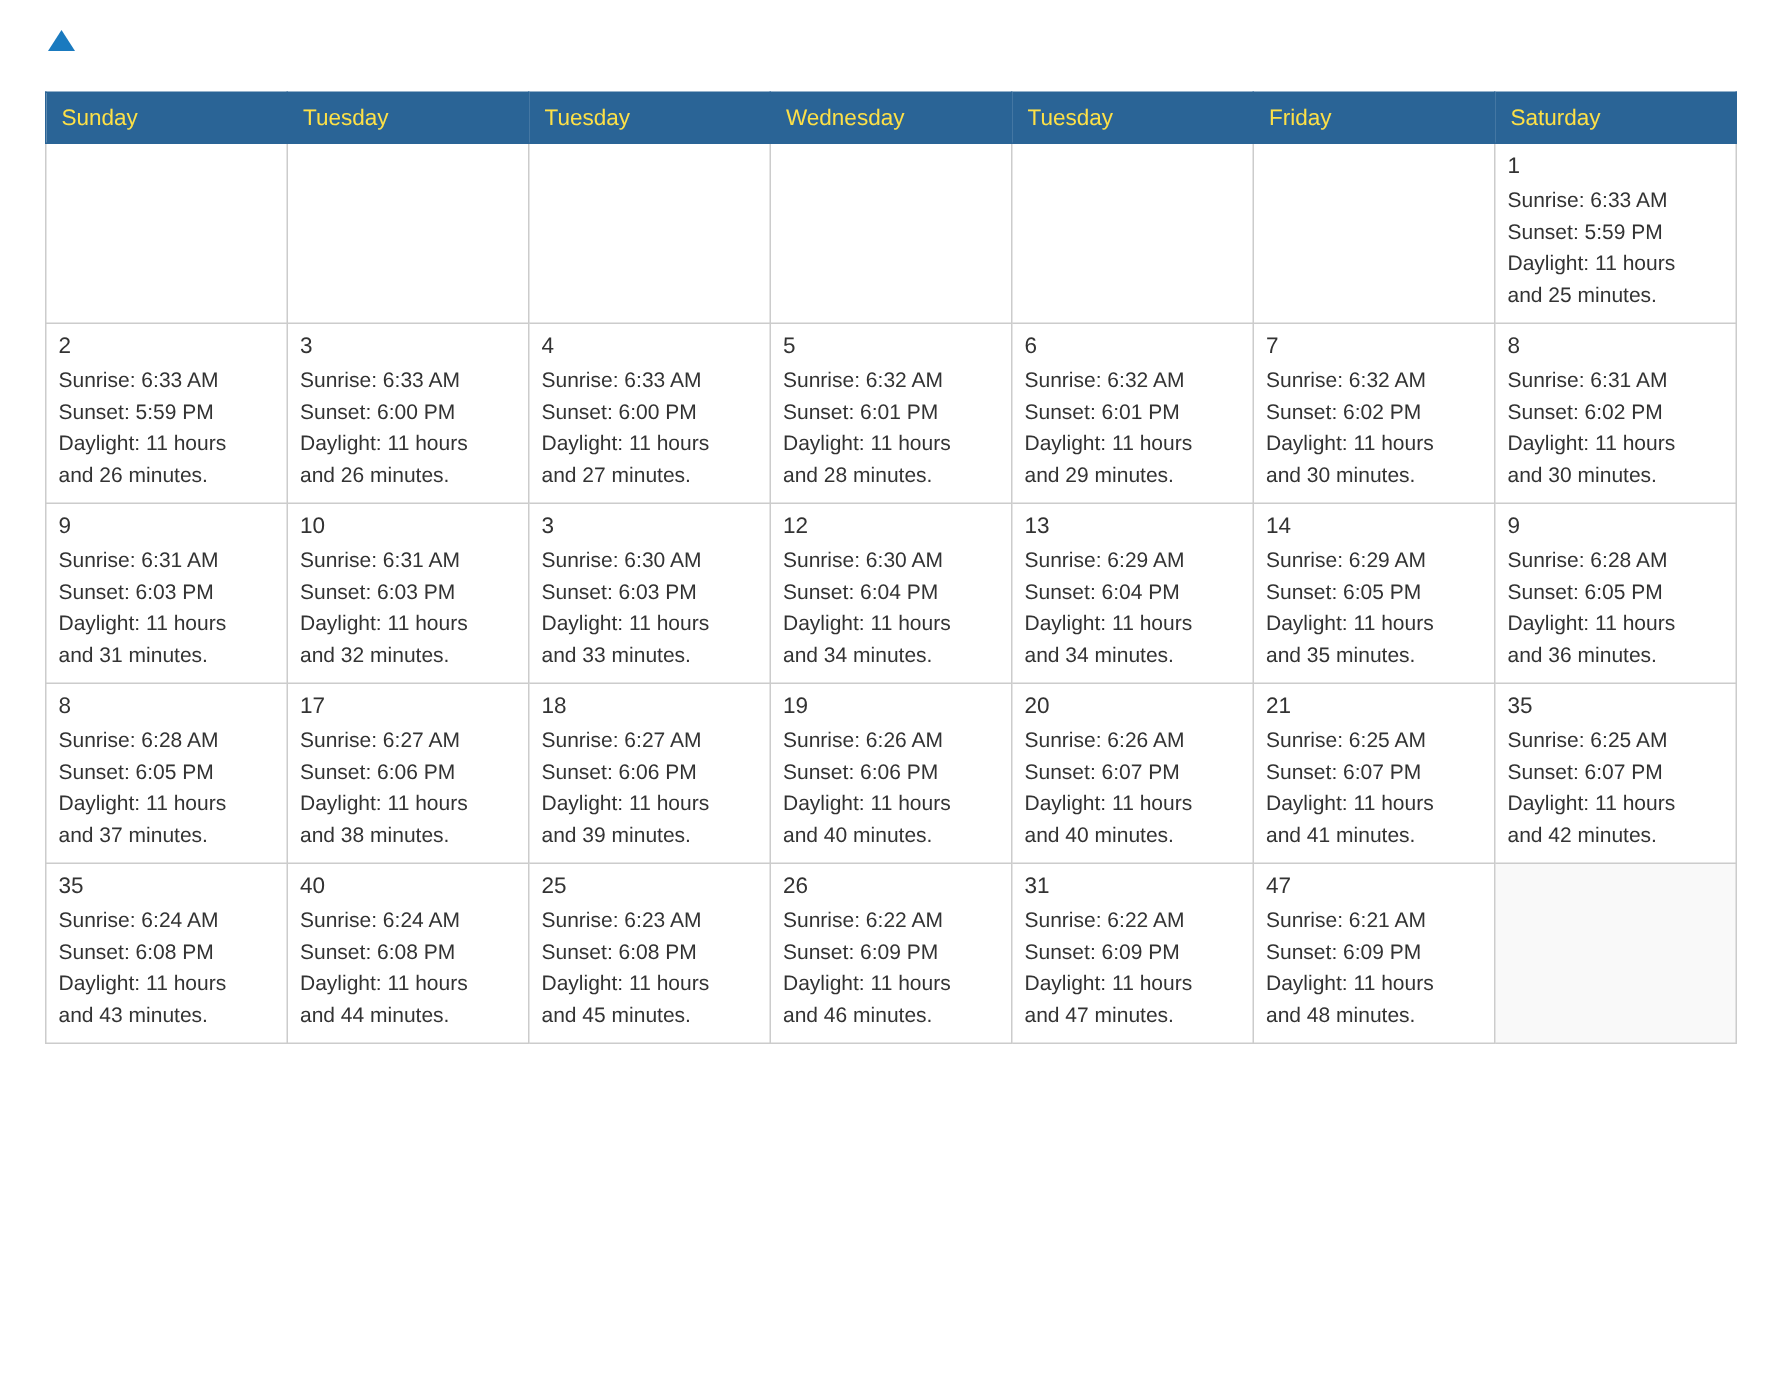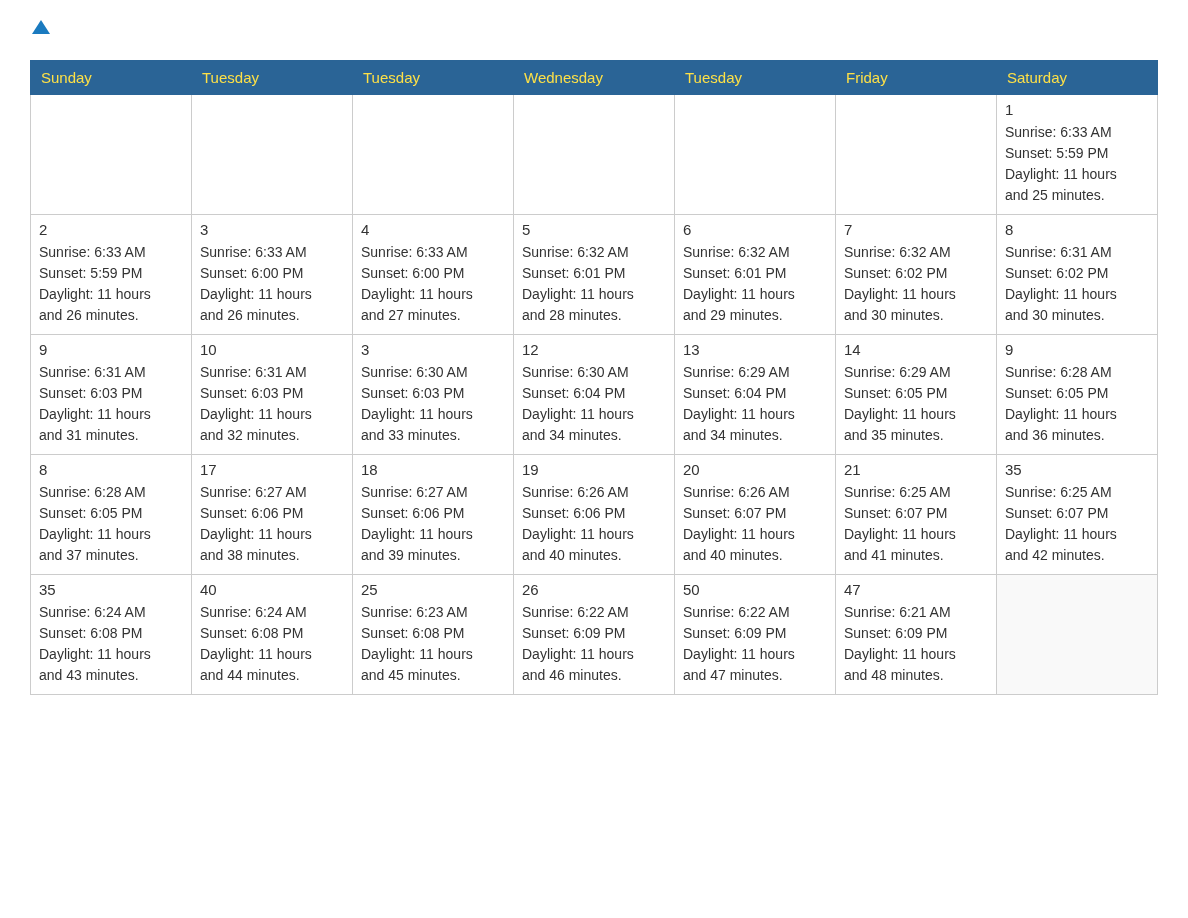--- a/index.html
+++ b/index.html
@@ -224,21 +224,21 @@
         </td>
         <td>
           <div class="day-number">25</div>
           <div class="day-info">Sunrise: 6:23 AM<br>Sunset: 6:08 PM<br>Daylight: 11 hours<br>and 45 minutes.</div>
         </td>
         <td>
           <div class="day-number">26</div>
           <div class="day-info">Sunrise: 6:22 AM<br>Sunset: 6:09 PM<br>Daylight: 11 hours<br>and 46 minutes.</div>
         </td>
         <td>
-          <div class="day-number">50</div>
+          <div class="day-number">31</div>
           <div class="day-info">Sunrise: 6:22 AM<br>Sunset: 6:09 PM<br>Daylight: 11 hours<br>and 47 minutes.</div>
         </td>
         <td>
           <div class="day-number">47</div>
           <div class="day-info">Sunrise: 6:21 AM<br>Sunset: 6:09 PM<br>Daylight: 11 hours<br>and 48 minutes.</div>
         </td>
         <td class="empty-cell"></td>
       </tr>
     </tbody>
 </table>

